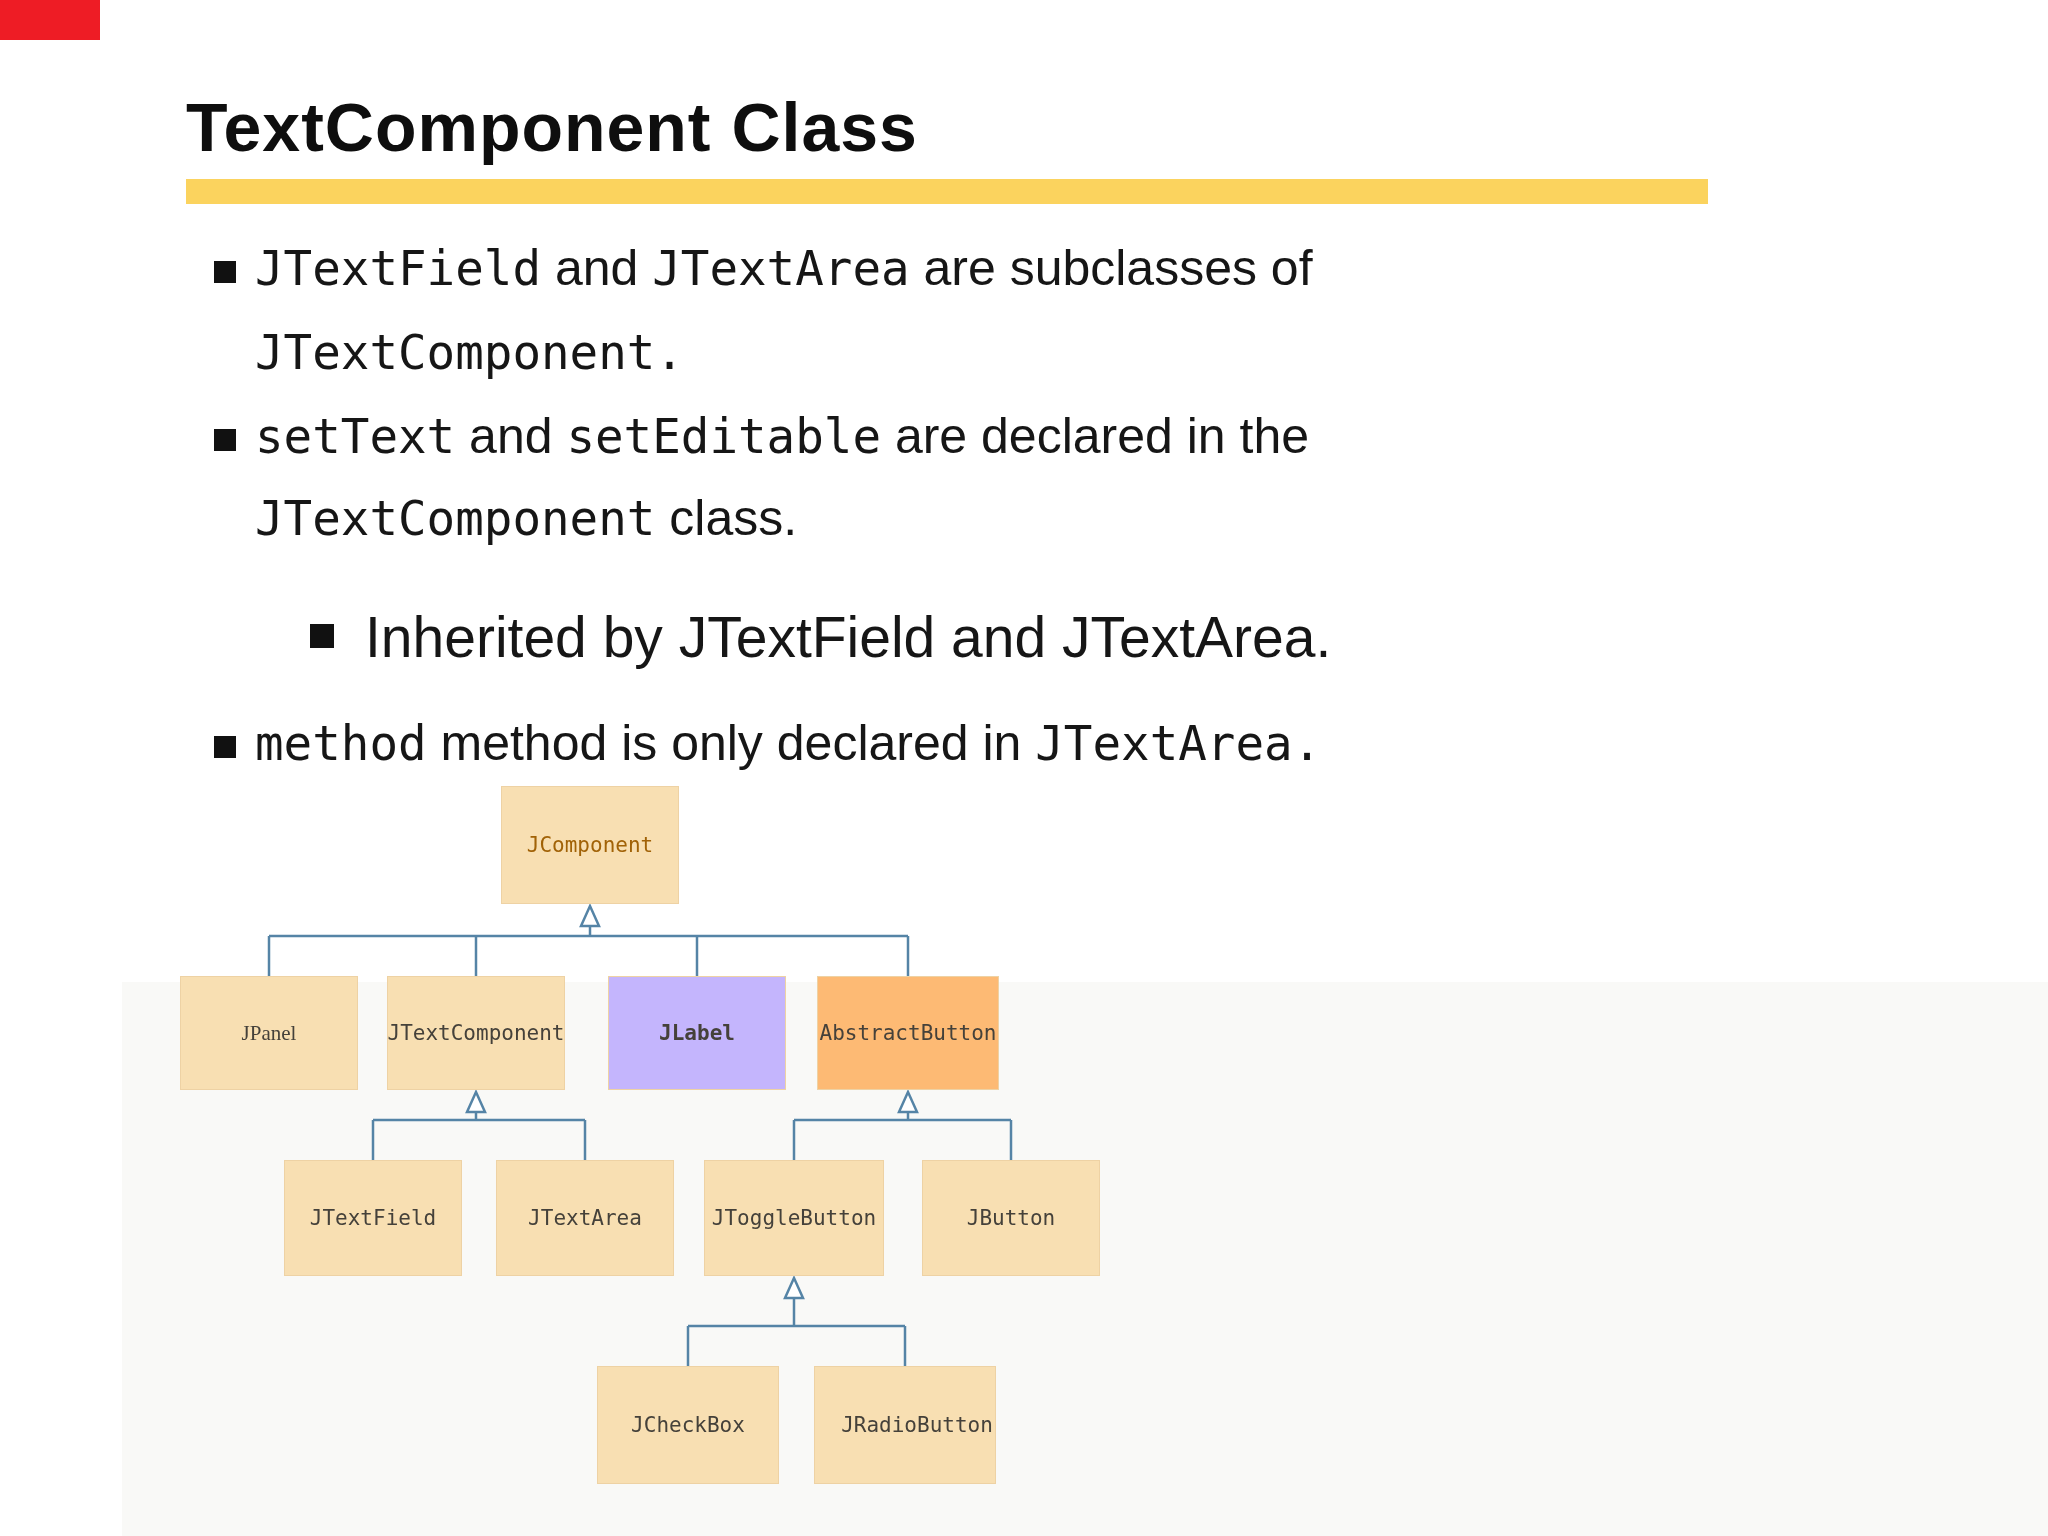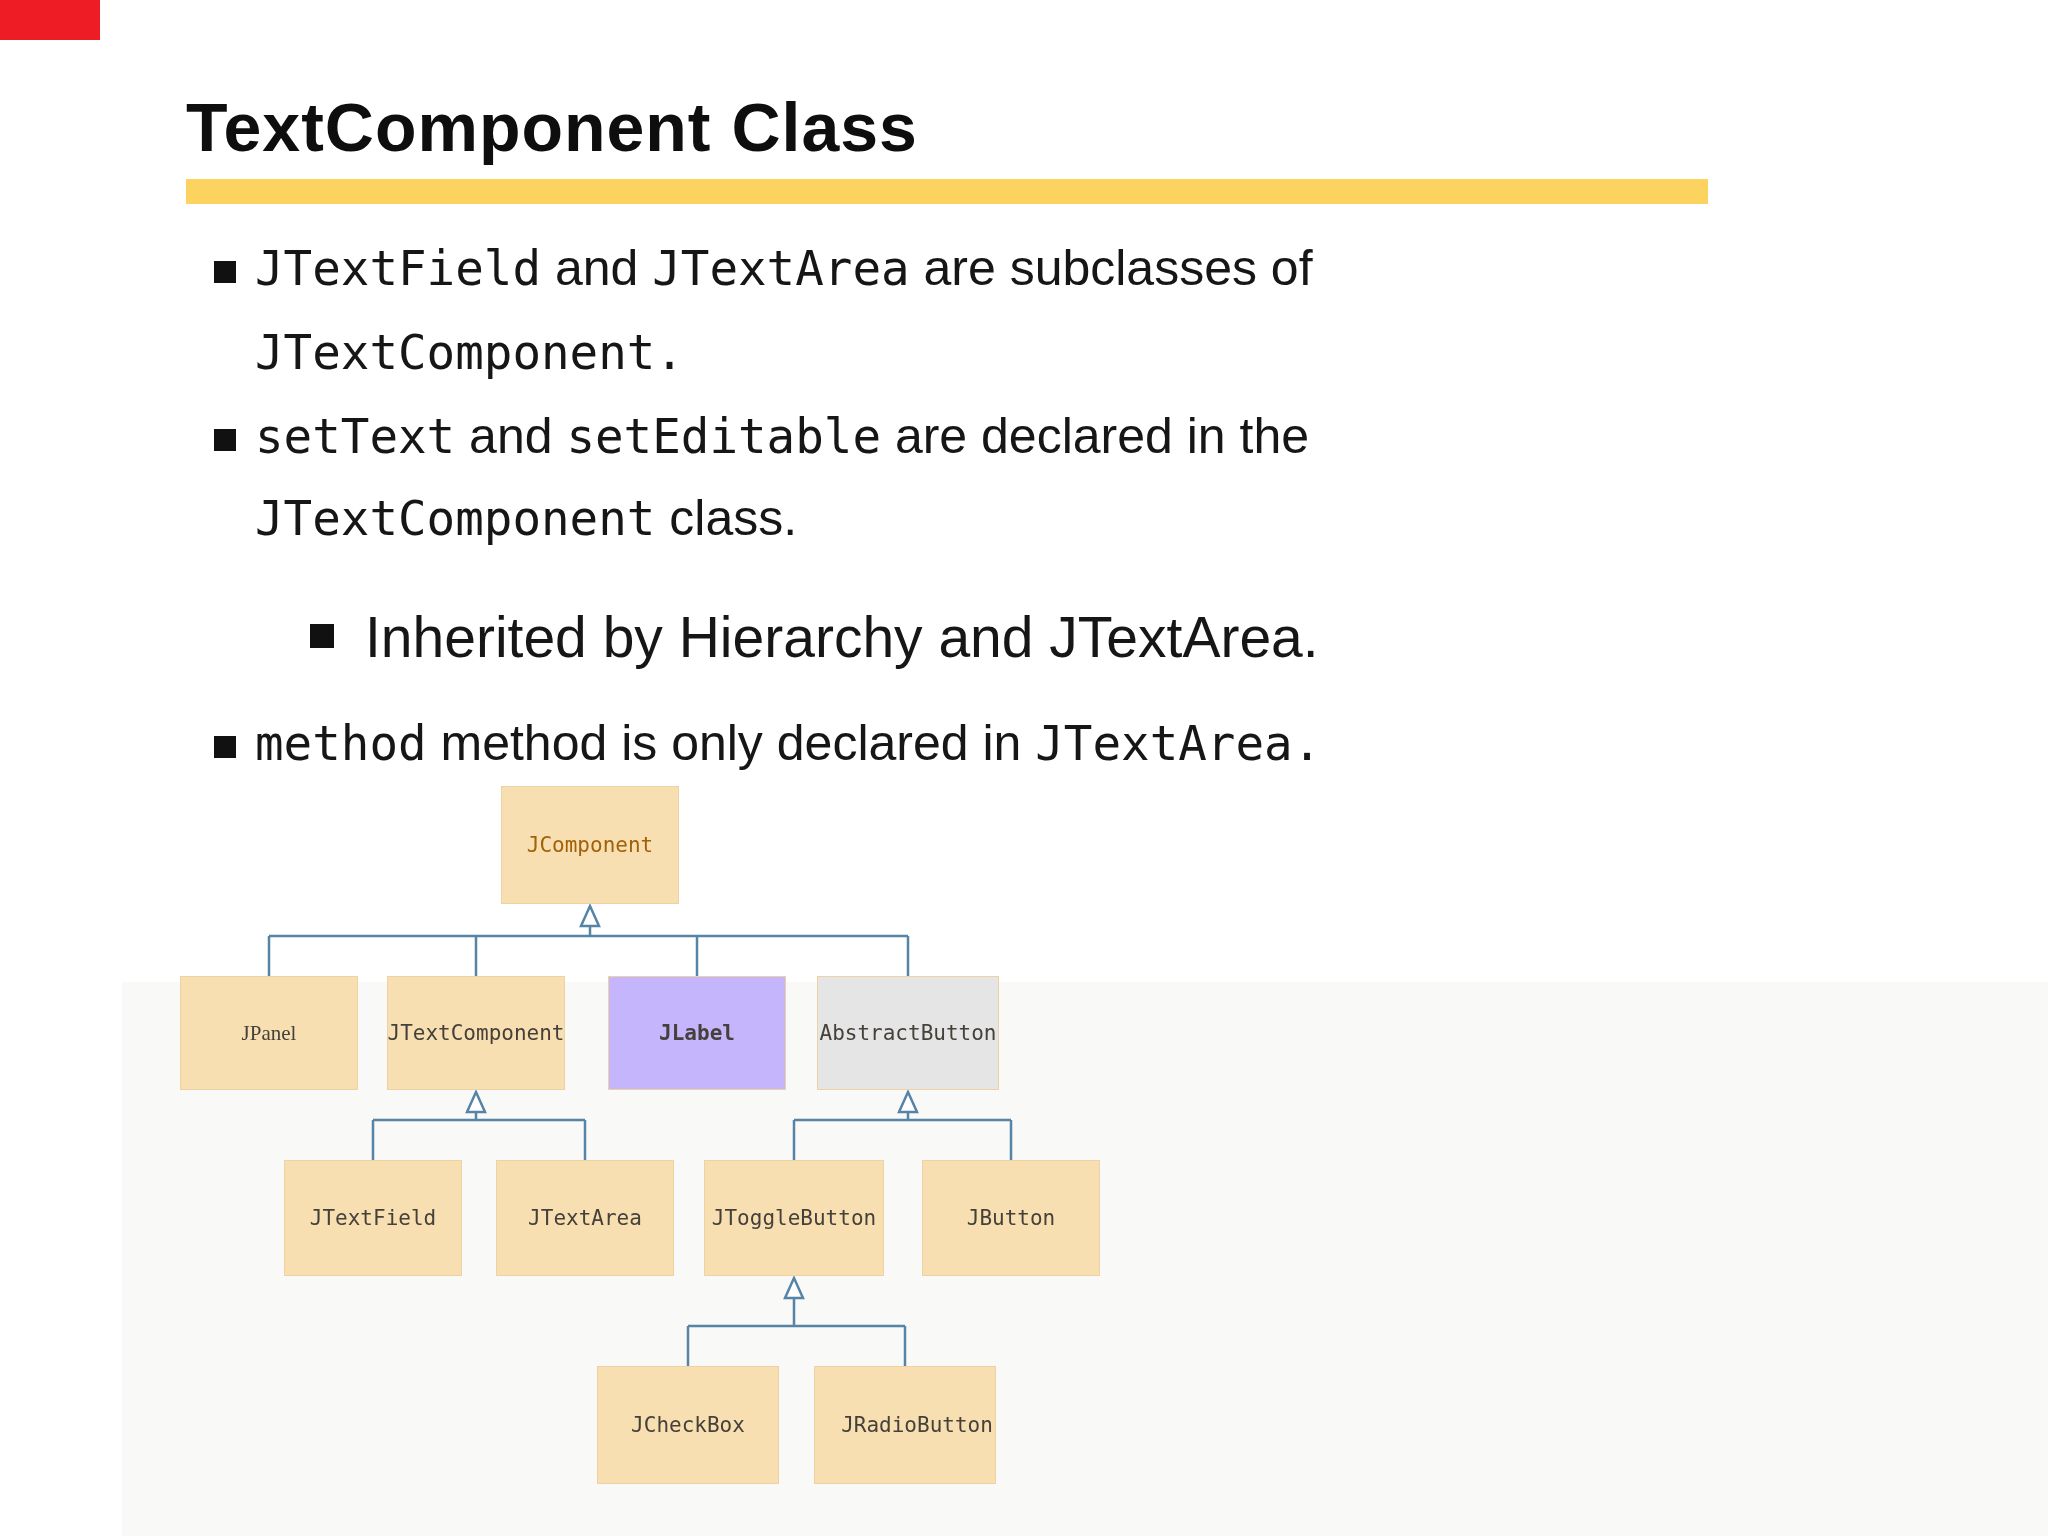--- a/index.html
+++ b/index.html
@@ -38,21 +38,21 @@
   <div class="title-underline" style="background: rgb(251, 211, 94);"></div>
   <div class="gray-band"></div>
   <div id="bullets">
       <div class="marker" style="left: 214px; top: 261px; width: 22px; height: 22px;"></div>
       <div class="b-line l1" style="left: 255px; top: 240px;"><span class="mono">JTextField</span><span> and </span><span class="mono">JTextArea</span><span> are subclasses of</span></div>
       <div class="b-line l1" style="left: 255px; top: 324px;"><span class="mono">JTextComponent.</span></div>
       <div class="marker" style="left: 214px; top: 429px; width: 22px; height: 22px;"></div>
       <div class="b-line l1" style="left: 255px; top: 408px;"><span class="mono">setText</span><span> and </span><span class="mono">setEditable</span><span> are declared in the</span></div>
       <div class="b-line l1" style="left: 255px; top: 490px;"><span class="mono">JTextComponent</span><span> class.</span></div>
       <div class="marker" style="left: 310px; top: 624px; width: 24px; height: 24px;"></div>
-      <div class="b-line l2" style="left: 365px; top: 605px;"><span>Inherited by Hierarchy and JTextArea.</span></div>
+      <div class="b-line l2" style="left: 365px; top: 605px;"><span>Inherited by JTextField and JTextArea.</span></div>
       <div class="marker" style="left: 214px; top: 736px; width: 22px; height: 22px;"></div>
       <div class="b-line l1" style="left: 255px; top: 715px;"><span class="mono">method</span><span> method is only declared in </span><span class="mono">JTextArea.</span></div>
     </div>
   <div class="diagram">
     <svg id="connectors" class="connector-layer" width="2048" height="1536">
         <polygon points="590,906 581,926 599,926" fill="#ffffff" stroke="#5584A6" stroke-width="2.5"></polygon>
         <line x1="590" y1="926" x2="590" y2="936" stroke="#5584A6" stroke-width="2.5"></line>
         <line x1="269" y1="936" x2="908" y2="936" stroke="#5584A6" stroke-width="2.5"></line>
         <line x1="269" y1="936" x2="269" y2="976" stroke="#5584A6" stroke-width="2.5"></line>
         <line x1="476" y1="936" x2="476" y2="976" stroke="#5584A6" stroke-width="2.5"></line>
@@ -72,21 +72,21 @@
         <line x1="794" y1="1298" x2="794" y2="1326" stroke="#5584A6" stroke-width="2.5"></line>
         <line x1="688" y1="1326" x2="905" y2="1326" stroke="#5584A6" stroke-width="2.5"></line>
         <line x1="688" y1="1326" x2="688" y2="1366" stroke="#5584A6" stroke-width="2.5"></line>
         <line x1="905" y1="1326" x2="905" y2="1366" stroke="#5584A6" stroke-width="2.5"></line>
       </svg>
     <div id="boxes">
         <div class="class-box" style="left: 501px; top: 786px; width: 178px; height: 118px; background: rgb(248, 223, 178); border-color: rgb(238, 210, 164); color: #a16207;">JComponent</div>
         <div class="class-box" style="left: 180px; top: 976px; width: 178px; height: 114px; background: rgb(248, 223, 178); border-color: rgb(238, 210, 164); color: rgb(69, 65, 58); font-family: Liberation Serif, serif;">JPanel</div>
         <div class="class-box" style="left: 387px; top: 976px; width: 178px; height: 114px; background: rgb(248, 223, 178); border-color: rgb(238, 210, 164); color: rgb(69, 65, 58);">JTextComponent</div>
         <div class="class-box" style="left: 608px; top: 976px; width: 178px; height: 114px; background: #c4b5fd; border-color: rgb(238, 210, 164); color: rgb(69, 65, 58); font-weight: bold;">JLabel</div>
-        <div class="class-box" style="left: 817px; top: 976px; width: 182px; height: 114px; background: #e5e5e5; border-color: rgb(238, 210, 164); color: rgb(69, 65, 58);">AbstractButton</div>
+        <div class="class-box" style="left: 817px; top: 976px; width: 182px; height: 114px; background: #fdba74; border-color: rgb(238, 210, 164); color: rgb(69, 65, 58);">AbstractButton</div>
         <div class="class-box" style="left: 284px; top: 1160px; width: 178px; height: 116px; background: rgb(248, 223, 178); border-color: rgb(238, 210, 164); color: rgb(69, 65, 58);">JTextField</div>
         <div class="class-box" style="left: 496px; top: 1160px; width: 178px; height: 116px; background: rgb(248, 223, 178); border-color: rgb(238, 210, 164); color: rgb(69, 65, 58);">JTextArea</div>
         <div class="class-box" style="left: 704px; top: 1160px; width: 180px; height: 116px; background: rgb(248, 223, 178); border-color: rgb(238, 210, 164); color: rgb(69, 65, 58);">JToggleButton</div>
         <div class="class-box" style="left: 922px; top: 1160px; width: 178px; height: 116px; background: rgb(248, 223, 178); border-color: rgb(238, 210, 164); color: rgb(69, 65, 58);">JButton</div>
         <div class="class-box" style="left: 597px; top: 1366px; width: 182px; height: 118px; background: rgb(248, 223, 178); border-color: rgb(238, 210, 164); color: rgb(69, 65, 58);">JCheckBox</div>
         <div class="class-box" style="left: 814px; top: 1366px; width: 182px; height: 118px; background: rgb(248, 223, 178); border-color: rgb(238, 210, 164); color: rgb(69, 65, 58); padding-left: 24px;">JRadioButton</div>
       </div>
   </div>
   <div class="caption">
     <span class="cap-label">Figure 5</span><span> A Part of the Hierarchy of Swing User–Interface  Components</span>

